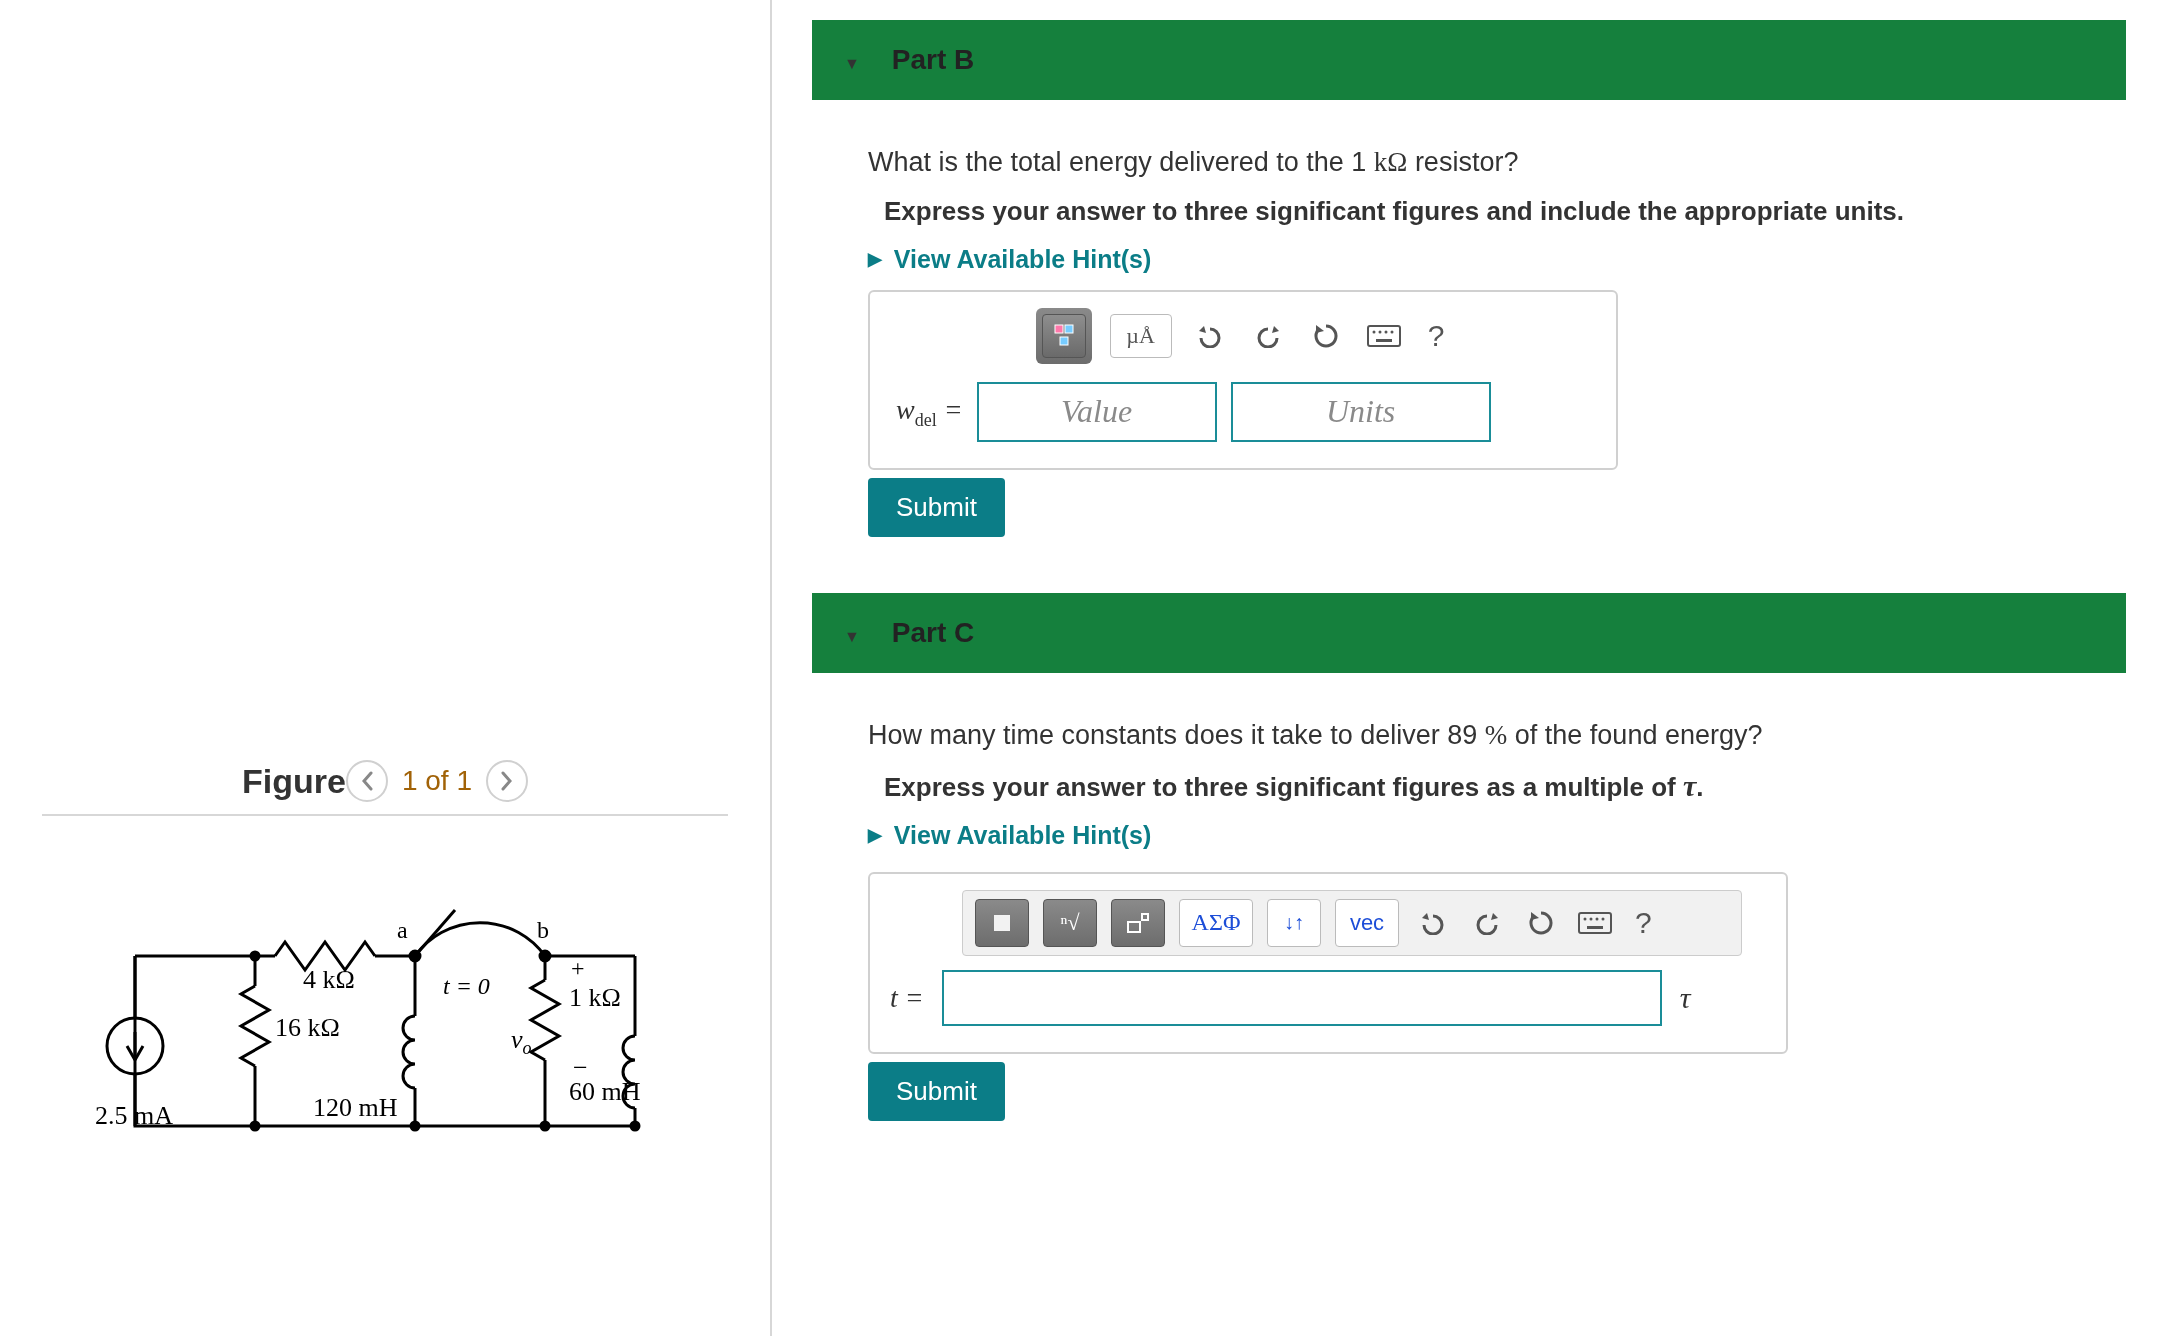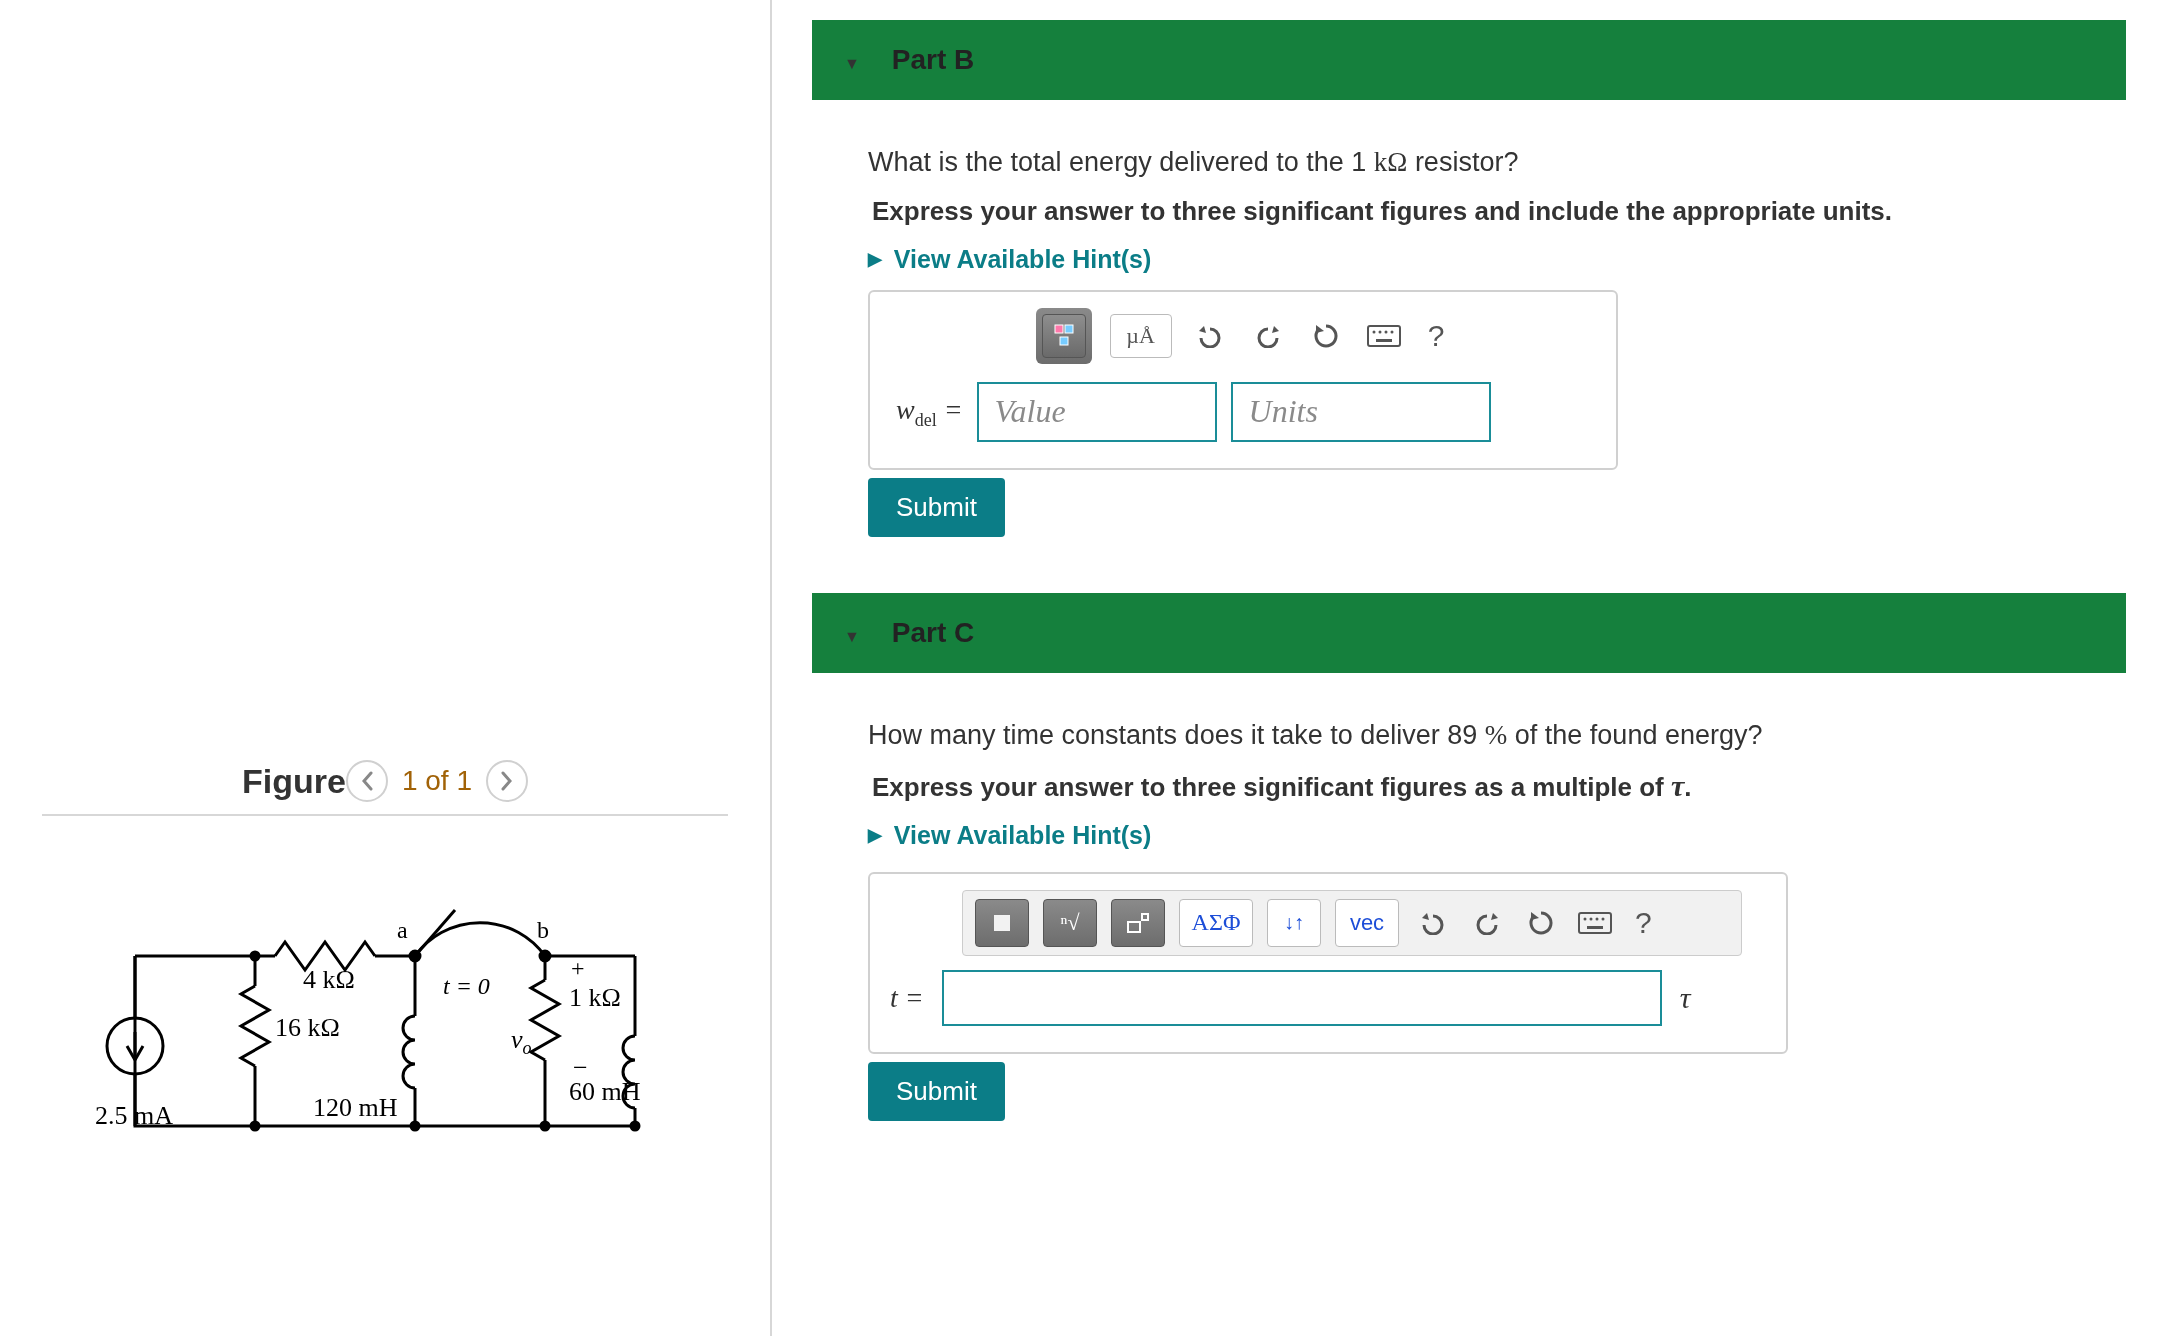--- a/index.html
+++ b/index.html
@@ -17,21 +17,21 @@
              background: #fff; display: flex; align-items: center; justify-content: center;
              cursor: pointer; color: #888; font-size: 22px; }
   .circuit-wrap { margin-top: 60px; display: flex; justify-content: center; }
 
   
   .part { margin-top: 20px; }
   .part-header { background: #15803d; padding: 24px 32px; display: flex; align-items: center;
                  gap: 32px; font-size: 28px; font-weight: 700; color: #222; }
   .part-body { padding: 24px 32px 36px 56px; }
   .question { font-size: 27px; line-height: 1.55; margin: 18px 0 12px 0; }
-  .instruct { font-size: 26px; font-weight: 700; margin: 8px 0 18px 4px; }
+  .instruct { font-size: 26px; font-weight: 700; margin: 8px 0 18px 16px; }
   .hints-link { color: #0b7d87; font-size: 25px; font-weight: 700; cursor: pointer;
                 display: inline-flex; align-items: center; gap: 12px; }
   .hints-link .tri { font-size: 18px; }
 
   
   .ans-frame { border: 2px solid #d0d0d0; border-radius: 6px; margin-top: 16px;
                width: 750px; padding: 16px 20px 26px 20px; }
   .toolbar { display: flex; align-items: center; gap: 18px; justify-content: center;
              margin-bottom: 18px; }
   .tool-group { display: inline-flex; gap: 6px; background: linear-gradient(#8a8a8a,#6d6d6d);
@@ -43,21 +43,21 @@
   .tool-icon { width: 40px; height: 40px; display: flex; align-items: center;
                justify-content: center; font-size: 28px; color: #555; cursor: pointer; }
   .tool-help { font-size: 30px; color: #555; padding: 0 6px; cursor: pointer; }
 
   .value-row { display: flex; align-items: center; gap: 14px; margin-top: 6px; margin-left: 6px; }
   .var-label { font-style: italic; font-family: Georgia, "Times New Roman", serif;
                font-size: 28px; color: #333; }
   .var-label .sub { font-size: 18px; font-style: normal; }
   .inp { border: 2px solid #1a8d98; height: 60px; font-size: 32px; padding: 4px 16px;
          font-family: Georgia, "Times New Roman", serif; font-style: italic; color: #8a8a8a;
-         display: flex; align-items: center; background: #fff; }
+         display: flex; align-items: center; background: #fff; justify-content: center; }
   .inp.value { width: 240px; }
   .inp.units { width: 260px; }
 
   .submit-btn { margin-top: 8px; background: #0b7d87; color: #fff; border: none;
                 font-size: 26px; padding: 14px 28px; border-radius: 4px; cursor: pointer; }
 
   
   .ans-frame2 { border: 2px solid #d0d0d0; border-radius: 6px; margin-top: 22px;
                 width: 920px; padding: 16px 20px 26px 20px; }
   .toolbar2 { display: flex; align-items: center; gap: 14px; background: #f1f1f1;

